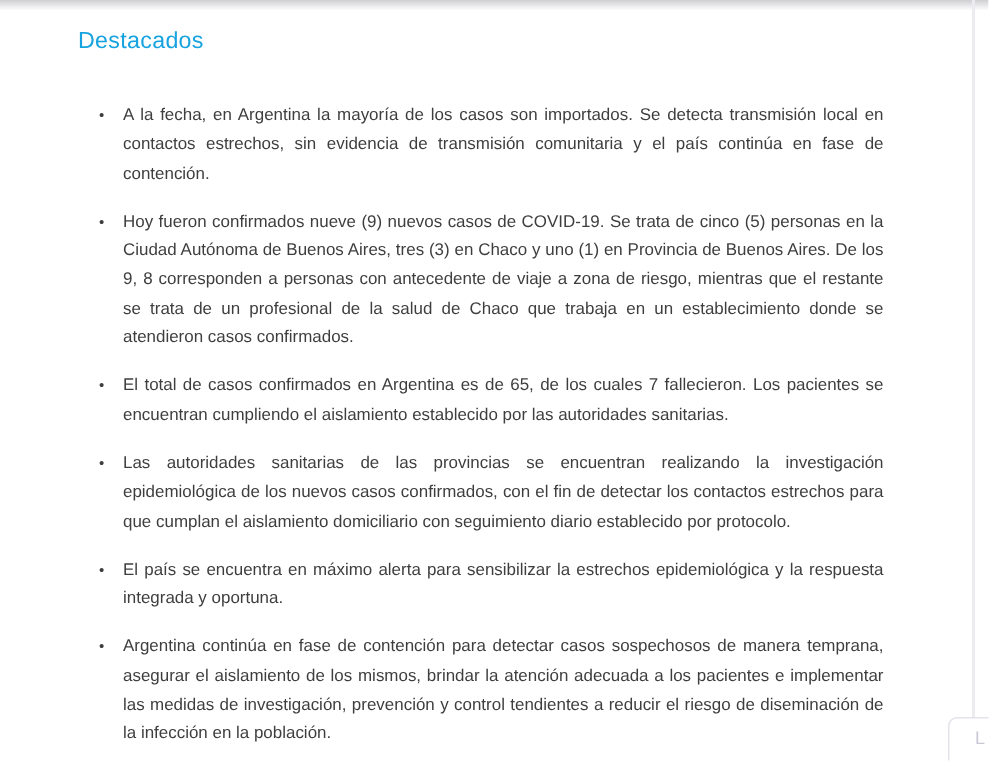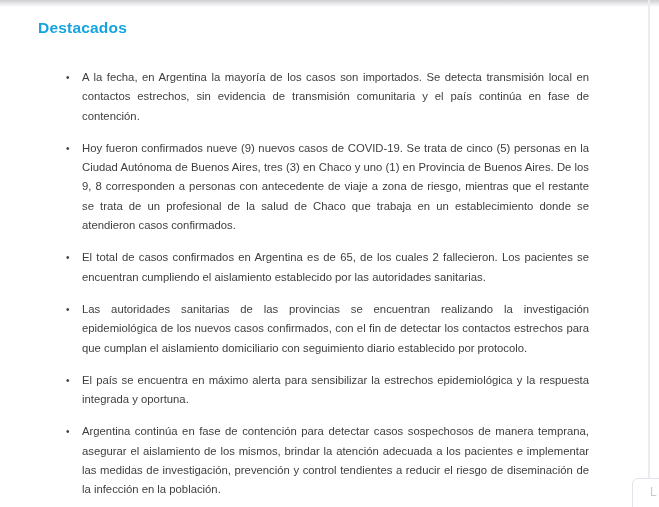--- a/index.html
+++ b/index.html
@@ -19,24 +19,24 @@
   }
   .top-shadow {
     position: absolute;
     top: 0; left: 0;
     width: 659px;
     height: 7px;
     background: linear-gradient(#cfcfd2, rgba(255,255,255,0));
   }
   .page-title {
     position: absolute;
-    left: 38px;
+    left: 52px;
     top: 9px;
     font-size: 15.5px;
-    font-weight: bold;
+    font-weight: normal;
     color: #17a3df;
     letter-spacing: 0.2px;
   }
   ul.bullet-list {
     position: absolute;
     left: 82px;
     top: 68px;
     width: 507px;
     margin: 0;
     padding: 0;
@@ -98,21 +98,21 @@
     <li>
       <span class="marker">•</span>
       <span>A la fecha, en Argentina la mayoría de los casos son importados. Se detecta transmisión local en contactos estrechos, sin evidencia de transmisión comunitaria y el país continúa en fase de contención.</span>
     </li>
     <li>
       <span class="marker">•</span>
       <span>Hoy fueron confirmados nueve (9) nuevos casos de COVID-19. Se trata de cinco (5) personas en la Ciudad Autónoma de Buenos Aires, tres (3) en Chaco y uno (1) en Provincia de Buenos Aires. De los 9, 8 corresponden a personas con antecedente de viaje a zona de riesgo, mientras que el restante se trata de un profesional de la salud de Chaco que trabaja en un establecimiento donde se atendieron casos confirmados.</span>
     </li>
     <li>
       <span class="marker">•</span>
-      <span>El total de casos confirmados en Argentina es de 65, de los cuales 2 fallecieron. Los pacientes se encuentran cumpliendo el aislamiento establecido por las autoridades sanitarias.</span>
+      <span>El total de casos confirmados en Argentina es de 65, de los cuales 7 fallecieron. Los pacientes se encuentran cumpliendo el aislamiento establecido por las autoridades sanitarias.</span>
     </li>
     <li>
       <span class="marker">•</span>
       <span>Las autoridades sanitarias de las provincias se encuentran realizando la investigación epidemiológica de los nuevos casos confirmados, con el fin de detectar los contactos estrechos para que cumplan el aislamiento domiciliario con seguimiento diario establecido por protocolo.</span>
     </li>
     <li>
       <span class="marker">•</span>
       <span>El país se encuentra en máximo alerta para sensibilizar la estrechos epidemiológica y la respuesta integrada y oportuna.</span>
     </li>
     <li>

